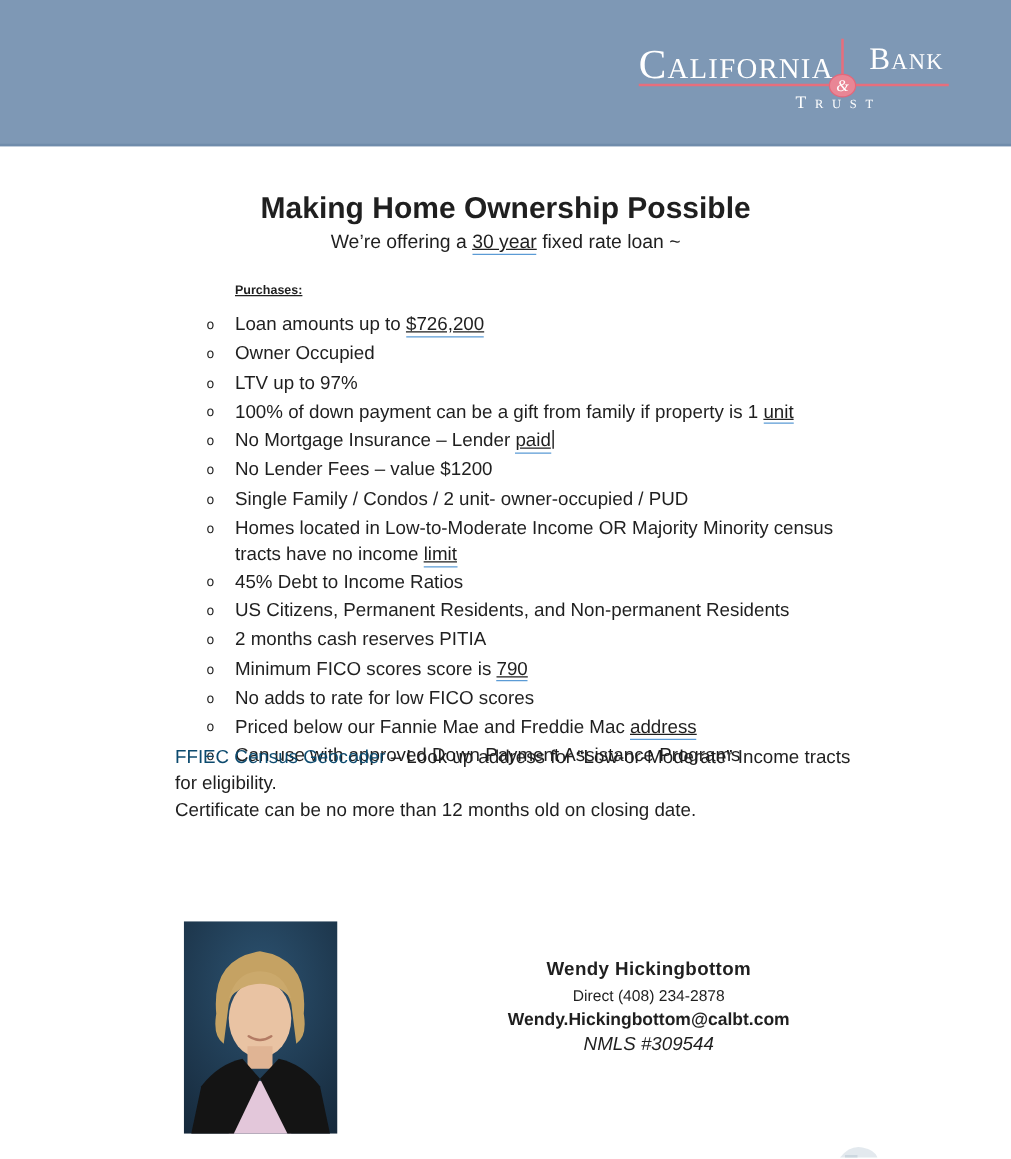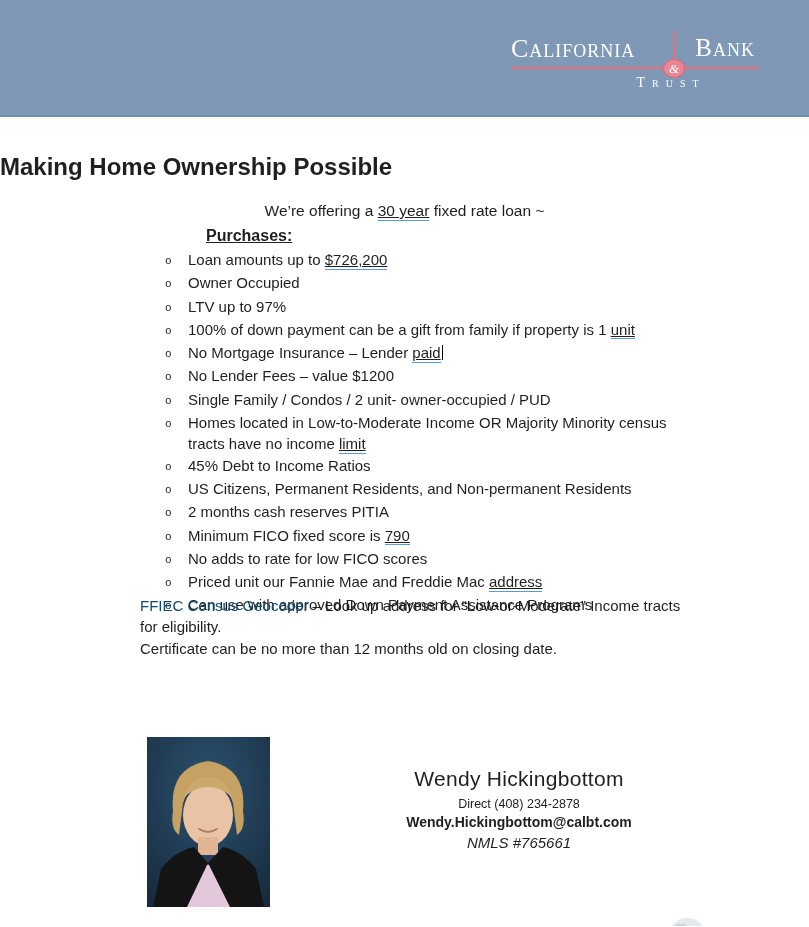--- a/index.html
+++ b/index.html
@@ -10,68 +10,68 @@
     font-family: "Liberation Sans", sans-serif; color: #1f1f1f;
   }
 
   
   .header {
     position: absolute; top: 0; left: 0; width: 809px; height: 117px;
     background: #7E98B5; border-bottom: 2px solid #708CAB;
   }
   .logo { position: absolute; top: 34px; right: 50px; width: 248px; height: 68px;
           color: #ffffff; font-family: "Liberation Serif", serif; }
-  .logo-word1 { position: absolute; left: 0; top: 0; font-size: 26px;
+  .logo-word1 { position: absolute; left: 0; top: 0; font-size: 33px;
                 font-variant: small-caps; letter-spacing: 1px; text-align: right; }
   .logo-word2 { position: absolute; right: 4px; top: 0; font-size: 25px;
                 font-variant: small-caps; letter-spacing: 1px; }
   .logo-hline { position: absolute; left: 0; right: 0; top: 33px; height: 2px; background: #E76E7C; }
   .logo-vline { position: absolute; left: 162px; top: -3px; width: 2px; height: 38px; background: #E76E7C; }
   .logo-amp {
     position: absolute; left: 152px; top: 25px; width: 22px; height: 19px;
     background: #E98695; border: 1px solid #E3677A; border-radius: 50%;
     color: #ffffff; font-style: italic; font-size: 13px; text-align: center; line-height: 18px;
   }
   .logo-word3 { position: absolute; left: 60px; top: 41px; width: 200px; text-align: center;
                 font-size: 14px; font-variant: small-caps; letter-spacing: 7px; }
 
   
-  .title { position: absolute; top: 153px; left: 0; width: 809px; text-align: left;
+  .title { position: absolute; top: 153px; left: 0; width: 809px; text-align: center;
            font-size: 24px; font-weight: bold; }
   .subtitle { position: absolute; top: 185px; left: 0; width: 809px; text-align: center;
-              font-size: 15.5px; margin-top: 17px; }
+              font-size: 15.5px; }
 
   
   .u { text-decoration: underline; border-bottom: 1.5px solid #5B9BD5; padding-bottom: 0.5px; }
   .b { font-weight: normal; text-align: center; }
 
   
-  .purchases-heading { position: absolute; top: 227px; left: 206px;
-                       font-size: 16px; font-weight: bold; text-decoration: underline; }
+  .purchases-heading { position: absolute; top: 227px; left: 188px;
+                       font-size: 10px; font-weight: bold; text-decoration: underline; }
   .bullet-list { position: absolute; top: 249px; left: 165px; width: 522px;
                  margin: 0; padding: 0; list-style: none; font-size: 15px; }
   .bullet-list li { display: flex; line-height: 21.3px; }
   .marker { width: 23px; flex: 0 0 23px; font-family: "Liberation Mono", monospace;
             font-size: 11px; padding-top: 2px; color: #262626; }
   .content { flex: 1; }
   .caret { display: inline-block; width: 1.5px; height: 15px; background: #000;
            margin-left: 1px; vertical-align: -2px; }
 
   
   .links { position: absolute; top: 595px; left: 140px; width: 552px;
            font-size: 15px; line-height: 21.3px; }
   .hyperlink { color: #0c4a6e; cursor: pointer; }
 
   
   .photo { position: absolute; top: 737px; left: 147px; width: 123px; height: 170px; }
   .photo svg { display: block; }
 
   
   .contact { position: absolute; top: 767px; left: 358px; width: 322px; text-align: center; }
-  .contact-name  { font-size: 21px; font-weight: normal; letter-spacing: 0.3px; }
+  .contact-name  { font-size: 15px; font-weight: bold; letter-spacing: 0.3px; }
   .contact-phone { font-size: 12.5px; font-weight: normal; margin-top: 6px; }
   .contact-email { font-size: 14px; font-weight: bold; margin-top: 3px; }
   .contact-nmls  { font-size: 15px; font-style: italic; margin-top: 4px; }
 
   
   .cutoff { position: absolute; left: 666px; top: 912px; width: 40px; height: 15px; opacity: 0.45; }
 </style>
 </head>
 <body>
 
@@ -135,29 +135,29 @@
     <li>
       <span class="marker">o</span>
       <span class="content"><span>US Citizens, Permanent Residents, and Non-permanent Residents</span></span>
     </li>
     <li>
       <span class="marker">o</span>
       <span class="content"><span>2 months cash reserves PITIA</span></span>
     </li>
     <li>
       <span class="marker">o</span>
-      <span class="content"><span>Minimum FICO fixed score is </span><span class="u">790</span></span>
+      <span class="content"><span>Minimum FICO scores score is </span><span class="u">790</span></span>
     </li>
     <li>
       <span class="marker">o</span>
       <span class="content"><span>No adds to rate for low FICO scores</span></span>
     </li>
     <li>
       <span class="marker">o</span>
-      <span class="content"><span>Priced unit our Fannie Mae and Freddie Mac </span><span class="u">address</span></span>
+      <span class="content"><span>Priced below our Fannie Mae and Freddie Mac </span><span class="u">address</span></span>
     </li>
     <li>
       <span class="marker">o</span>
       <span class="content"><span>Can use with approved Down Payment Assistance Programs</span></span>
     </li>
   </ul>
 
   <div class="links">
     <div><a class="hyperlink">FFIEC Census Geocoder</a><span> – Look up address for “Low-or-Moderate” Income tracts for eligibility.</span></div>
     <div>Certificate can be no more than 12 months old on closing date.</div>
@@ -187,21 +187,21 @@
       <path d="M117,170 L109,132 Q95,114 76,110 L61,126 L83,170 Z" fill="#141414"></path>
 
       <path d="M52,92 Q61,98 70,92" stroke="#B37B64" stroke-width="2" fill="none" stroke-linecap="round"></path>
     </svg>
   </div>
 
   <div class="contact">
     <div class="contact-name">Wendy Hickingbottom</div>
     <div class="contact-phone">Direct (408) 234-2878</div>
     <div class="contact-email">Wendy.Hickingbottom@calbt.com</div>
-    <div class="contact-nmls">NMLS #765661</div>
+    <div class="contact-nmls">NMLS #309544</div>
   </div>
 
   <div class="cutoff">
     <svg width="40" height="15" viewBox="0 0 40 15" xmlns="http://www.w3.org/2000/svg">
       <path d="M6,14 Q14,4 24,6 Q34,8 36,14 L6,14 Z" fill="#C2CFDA"></path>
       <rect x="10" y="12" width="10" height="2" fill="#8FA6B8"></rect>
     </svg>
   </div>
 
 </div>

